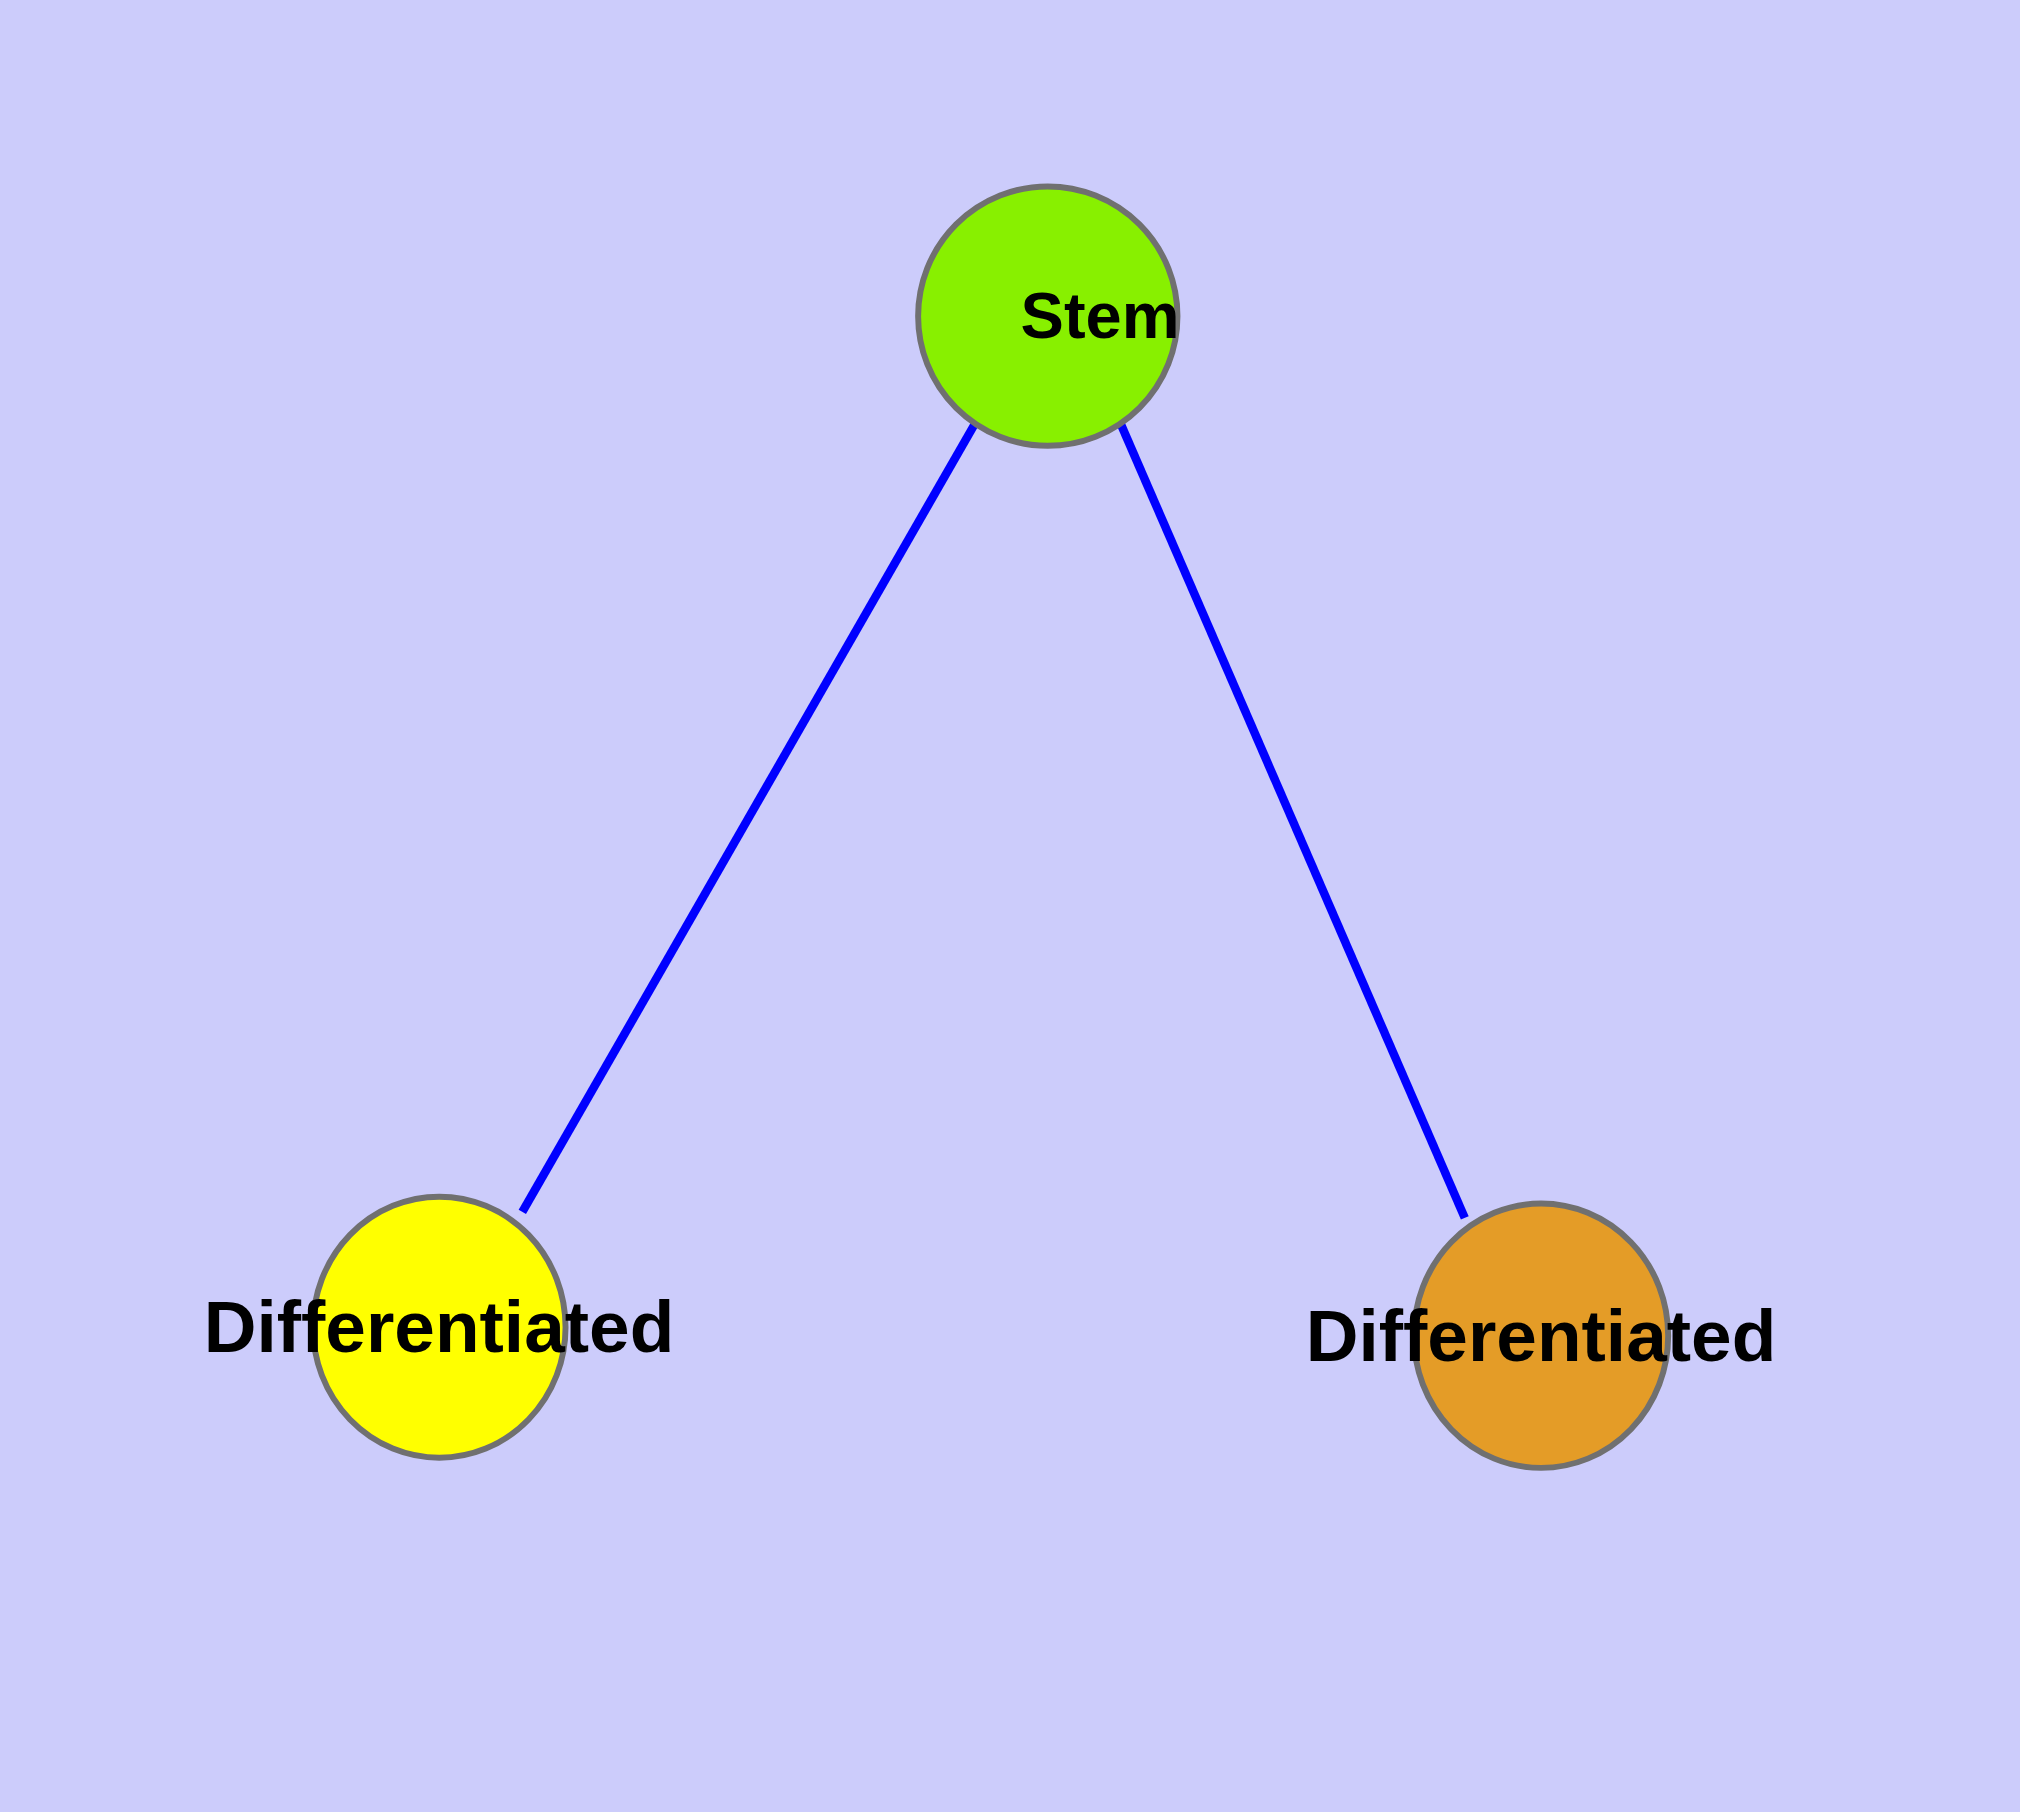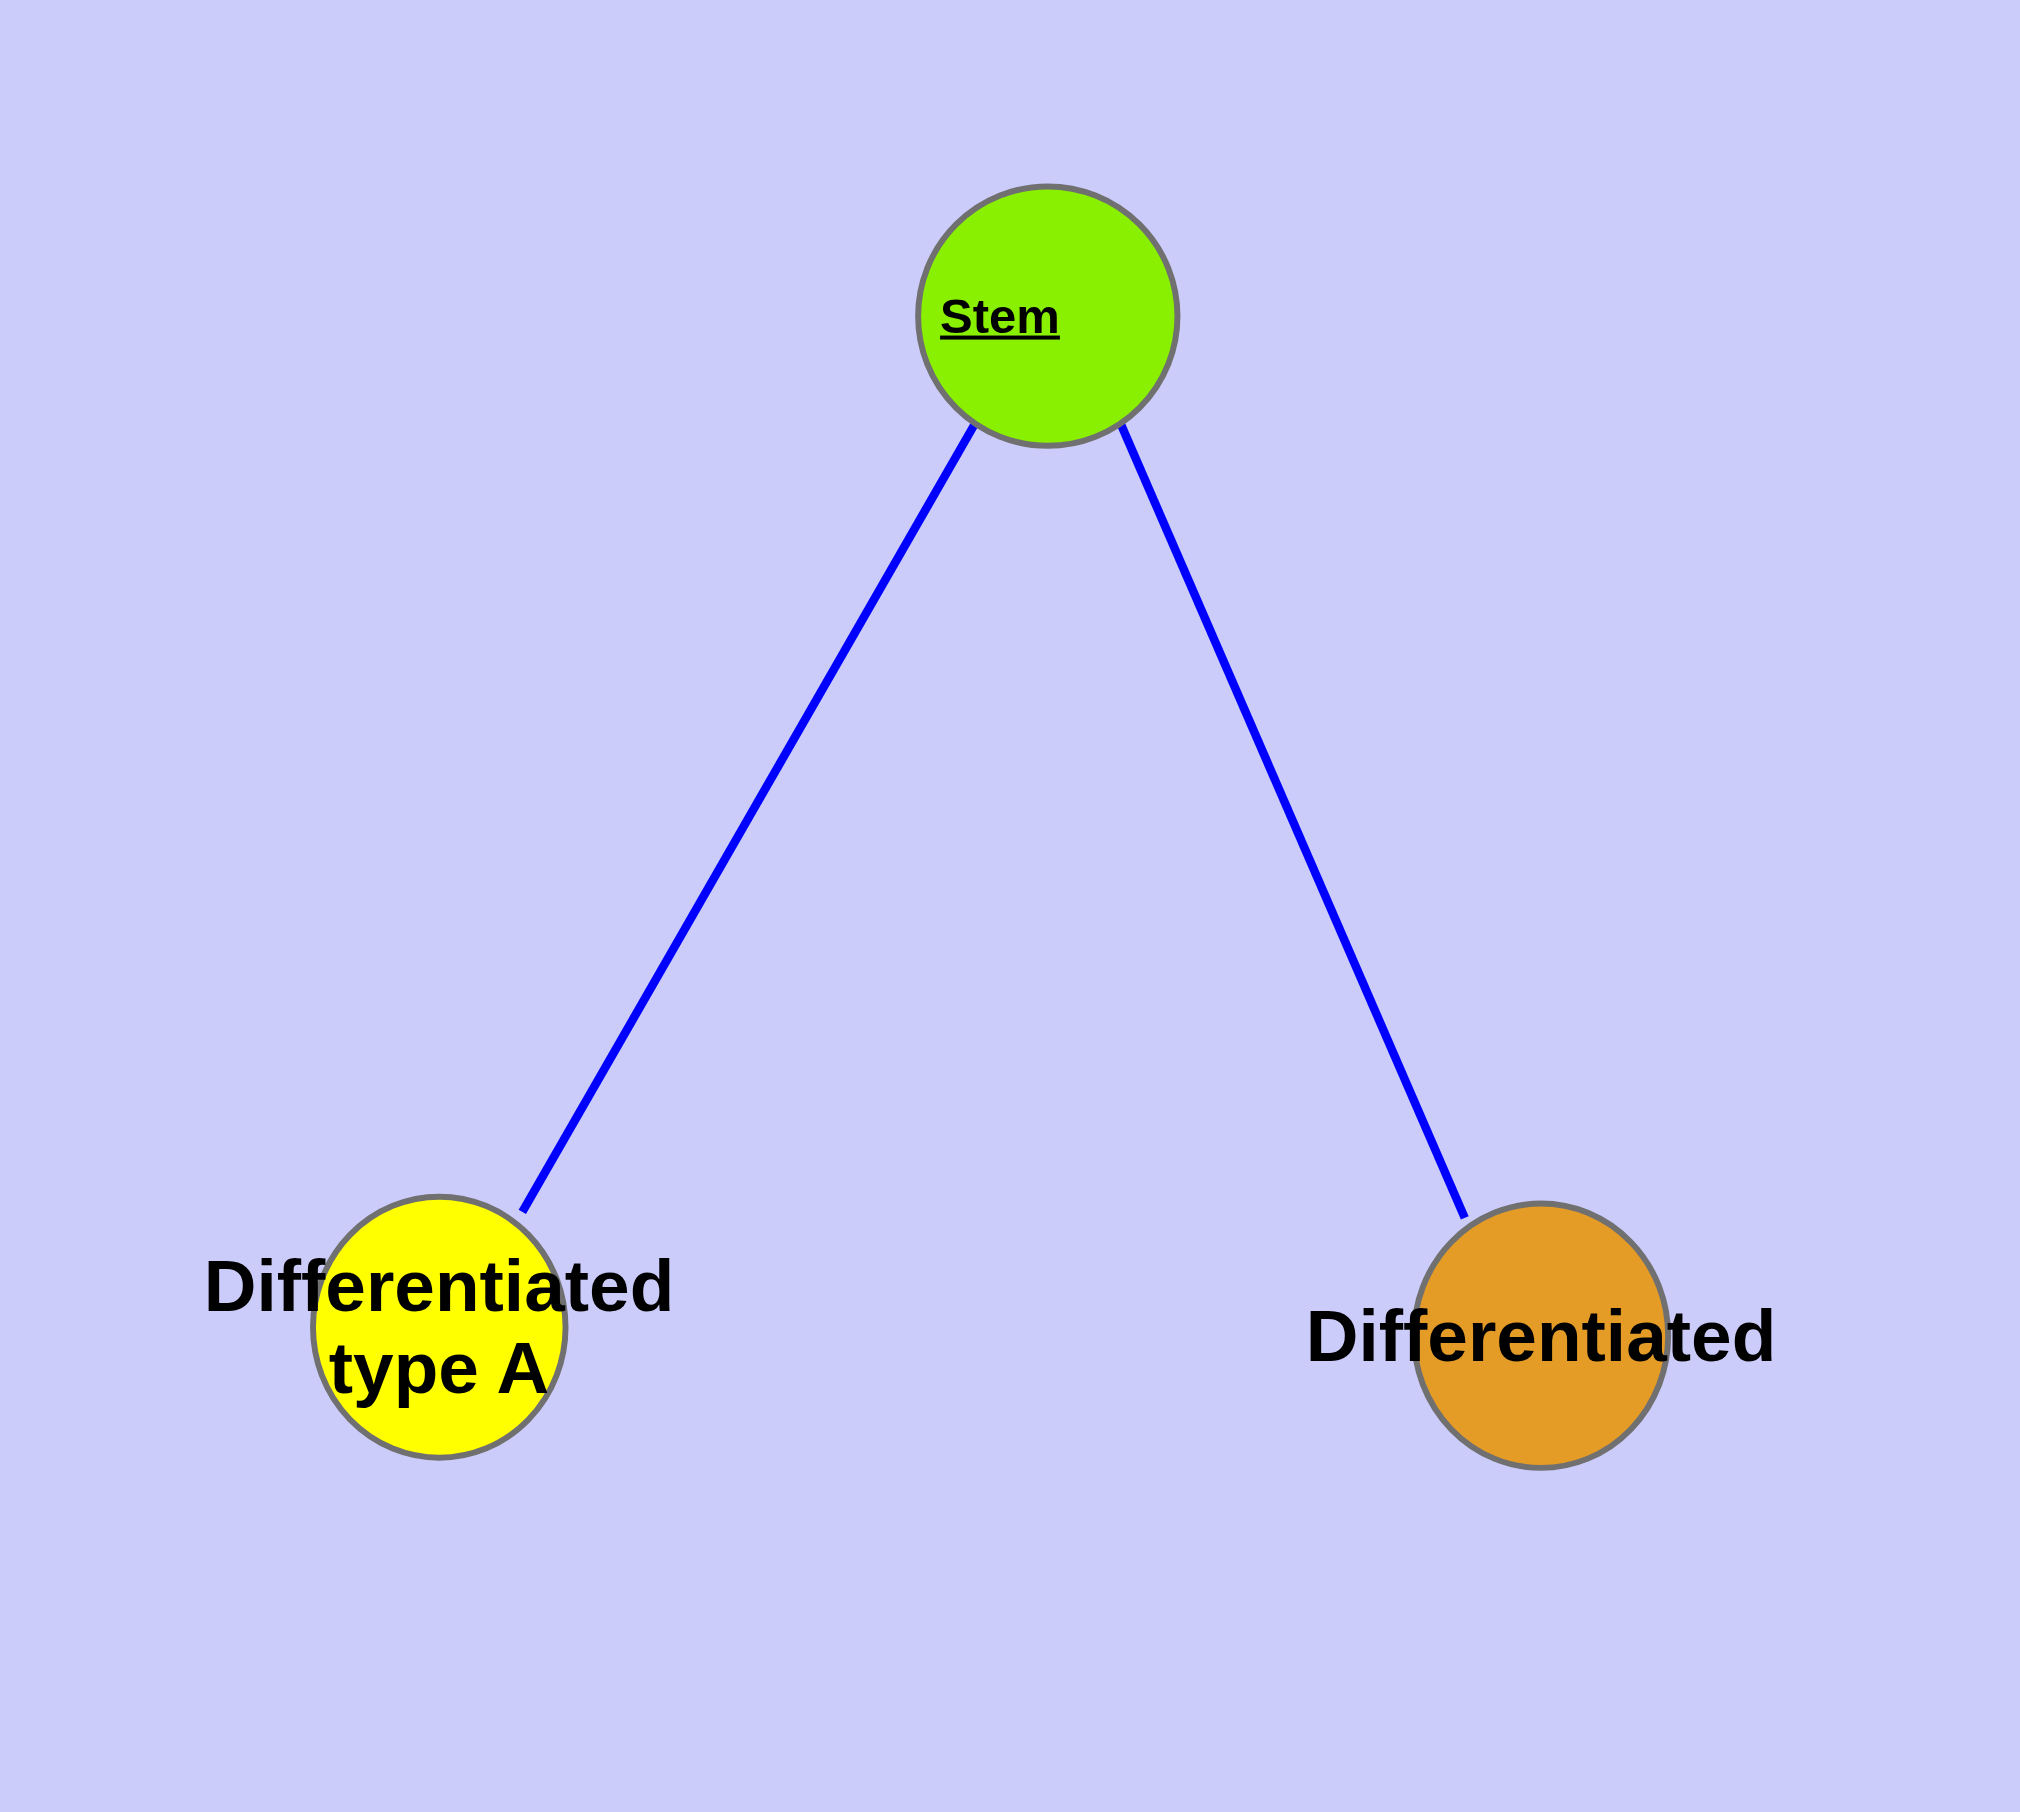--- a/index.html
+++ b/index.html
@@ -48,26 +48,25 @@
         <line x1="1322" y1="500" x2="1728" y2="1437" stroke="#0000ff" stroke-width="10" stroke-linecap="butt"></line>
       </g>
     <g id="node-layer">
         <ellipse cx="1236" cy="373" rx="153" ry="153" fill="#88f000" stroke="#707070" stroke-width="7"></ellipse>
         <ellipse cx="518" cy="1566" rx="149" ry="154" fill="#ffff00" stroke="#707070" stroke-width="7"></ellipse>
         <ellipse cx="1818" cy="1576" rx="150" ry="156" fill="#e49c27" stroke="#707070" stroke-width="7"></ellipse>
       </g>
   </svg>
 
   <div id="label-layer">
-      <div class="node-label" style="left: 1000px; top: 316px; font-size: 49px; color: rgb(0, 0, 0); text-decoration: underline;">
+      <div class="node-label" style="left: 1100px; top: 316px; font-size: 65px; color: rgb(0, 0, 0);">
         <div>Stem</div>
       </div>
       <div class="node-label" style="left: 439px; top: 1327px; font-size: 73px; color: rgb(0, 0, 0);">
         <div>Differentiated</div>
-        <div>type A</div>
       </div>
       <div class="node-label" style="left: 1541px; top: 1336px; font-size: 73px; color: rgb(0, 0, 0);">
         <div>Differentiated</div>
       </div>
     </div>
 
 </div>
 
 
 </body></html>

